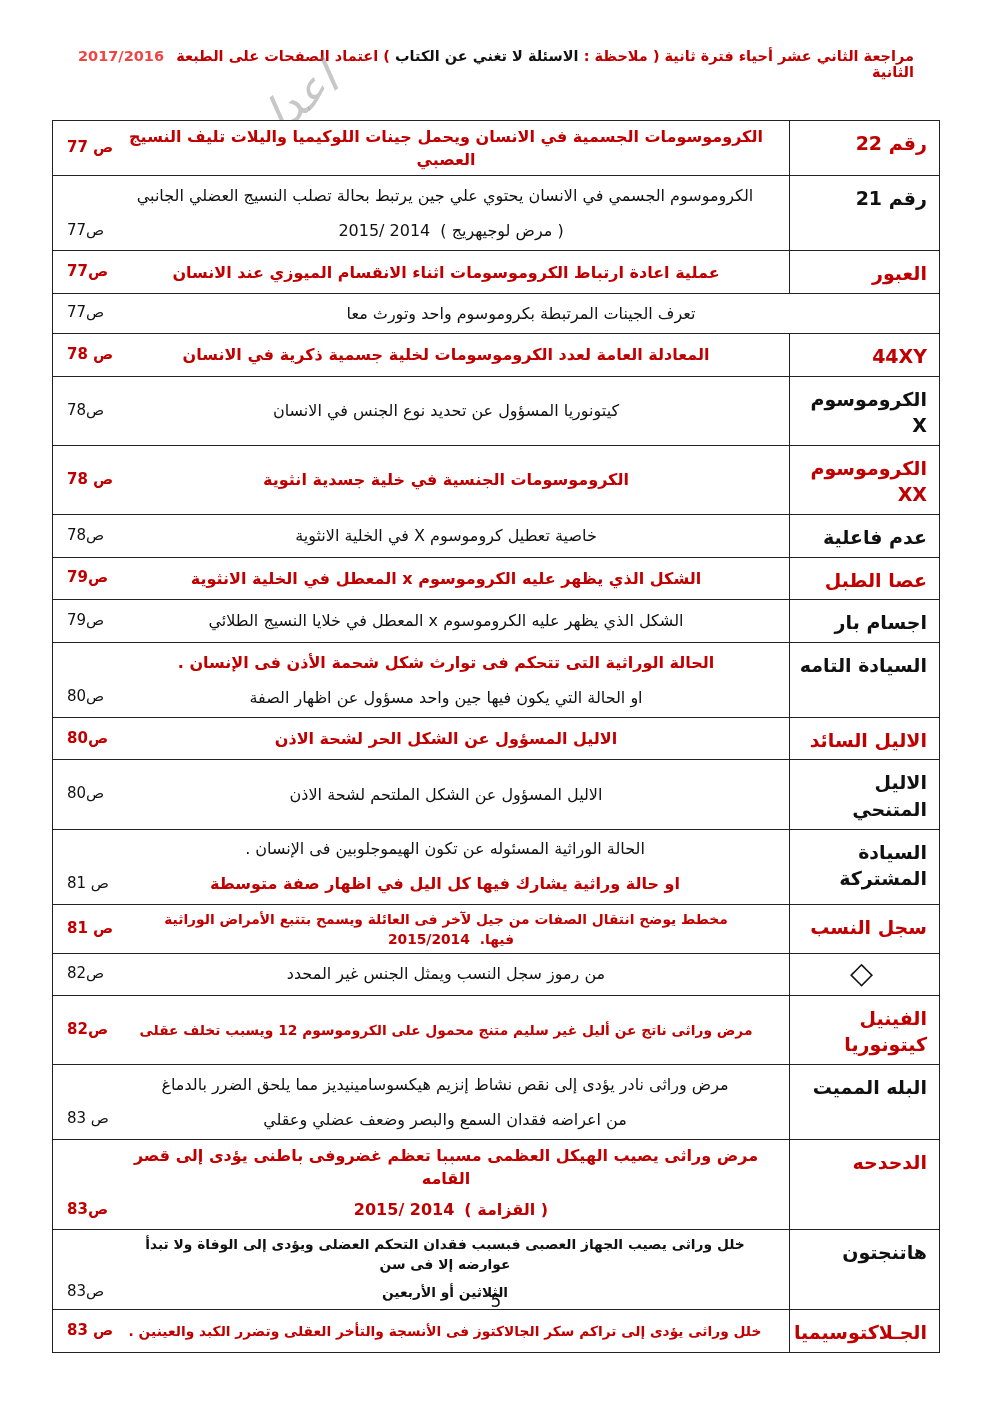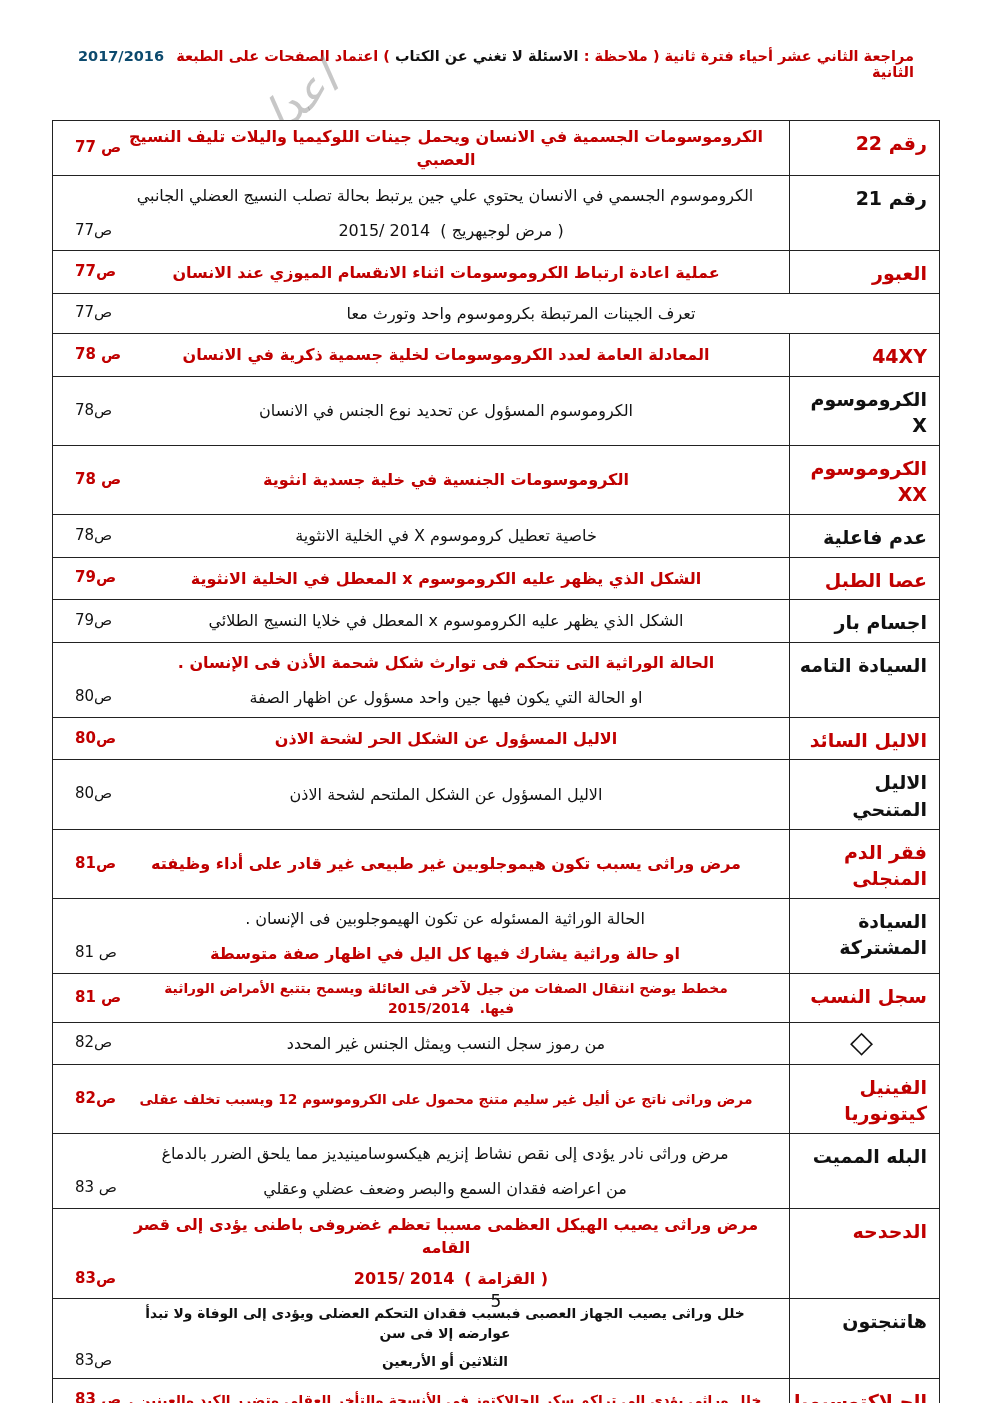--- a/index.html
+++ b/index.html
@@ -9,21 +9,21 @@
   .page { position:absolute; inset:0; }
 
   
   .header {
     position:absolute; top:48px; right:78px; left:78px;
     display:flex; direction:rtl; justify-content:space-between; align-items:baseline;
     font-size:14.5px; font-weight:bold;
   }
   .red   { color:#c00000; }
   .black { color:#111111; }
-  .hyear { font-weight:bold; color:#0c4a6e; }
+  .hyear { font-weight:bold; color:#ef4444; }
 
   
   .watermark {
     position:absolute; top:255px; left:55px; width:330px;
     transform:rotate(-38deg); transform-origin:left top;
     font-size:46px; font-style:italic; letter-spacing:3px;
     color:rgba(130,130,130,0.45); pointer-events:none; white-space:nowrap;
     direction:rtl;
   }
 
@@ -54,21 +54,21 @@
   .line.a-center .txt { text-align:center; }
   .line.a-right  .txt { text-align:center; padding-right:2px; }
   .line.red   { color:#c00000; }
   .line.black { color:#111; }
   .line.bold  { font-weight:bold; }
   .line.small { font-size:13.8px; min-height:31px; }
 
   .year-ref { direction:ltr; unicode-bidi:isolate; padding:0 10px; }
 
   .pageref {
-    position:absolute; left:16px; top:50%; transform:translateY(-50%);
+    position:absolute; left:8px; top:50%; transform:translateY(-50%);
     font-size:15px; font-weight:bold; white-space:nowrap;
   }
   .pageref.red   { color:#c00000; }
   .pageref.black { color:#111; font-weight:normal; }
 
   .page-number {
     position:absolute; bottom:92px; left:0; right:0;
     text-align:center; font-size:17px; color:#111;
   }
 </style>
@@ -129,21 +129,21 @@
           <div class="line red bold a-center">
             <span class="txt">المعادلة العامة لعدد الكروموسومات لخلية جسمية ذكرية في الانسان</span>
             <span class="pageref red">ص 78</span>
           </div>
         </div>
       </div>
       <div class="row">
         <div class="term black">الكروموسوم X</div>
         <div class="def">
           <div class="line black a-center">
-            <span class="txt">الكروموسوم المسؤول عن تحديد نوع الجنس في الانسان</span>
+            <span class="txt">كيتونوريا المسؤول عن تحديد نوع الجنس في الانسان</span>
             <span class="pageref black">ص78</span>
           </div>
         </div>
       </div>
       <div class="row">
         <div class="term red">الكروموسوم XX</div>
         <div class="def">
           <div class="line red bold a-center">
             <span class="txt">الكروموسومات الجنسية في خلية جسدية انثوية</span>
             <span class="pageref red">ص 78</span>
@@ -197,29 +197,20 @@
             <span class="pageref red">ص80</span>
           </div>
         </div>
       </div>
       <div class="row">
         <div class="term black">الاليل المتنحي</div>
         <div class="def">
           <div class="line black a-center">
             <span class="txt">الاليل المسؤول عن الشكل الملتحم  لشحة الاذن</span>
             <span class="pageref black">ص80</span>
-          </div>
-        </div>
-      </div>
-      <div class="row">
-        <div class="term red">فقر الدم المنجلى</div>
-        <div class="def">
-          <div class="line red bold a-center">
-            <span class="txt">مرض وراثى يسبب تكون هيموجلوبين غير طبيعى غير قادر على أداء وظيفته</span>
-            <span class="pageref red">ص81</span>
           </div>
         </div>
       </div>
       <div class="row multi">
         <div class="term black">السيادة المشتركة</div>
         <div class="def">
           <div class="line black a-right">
             <span class="txt">الحالة الوراثية المسئوله عن تكون الهيموجلوبين فى الإنسان .</span>
           </div>
           <div class="line red bold a-right">

